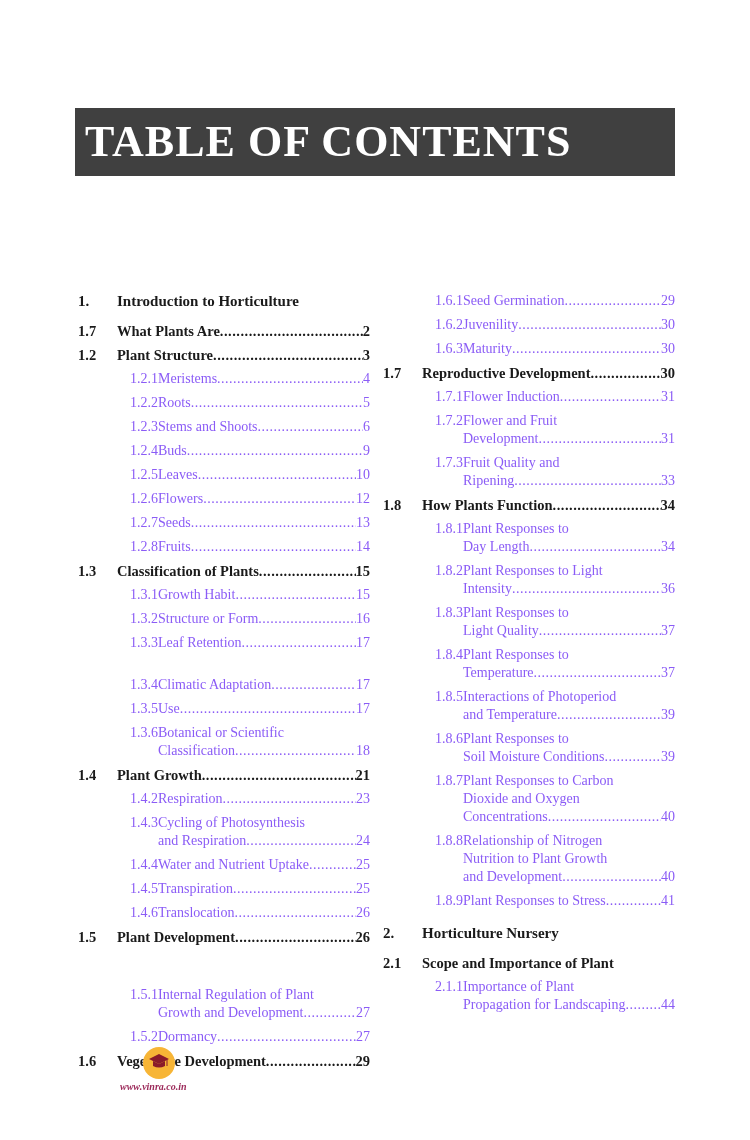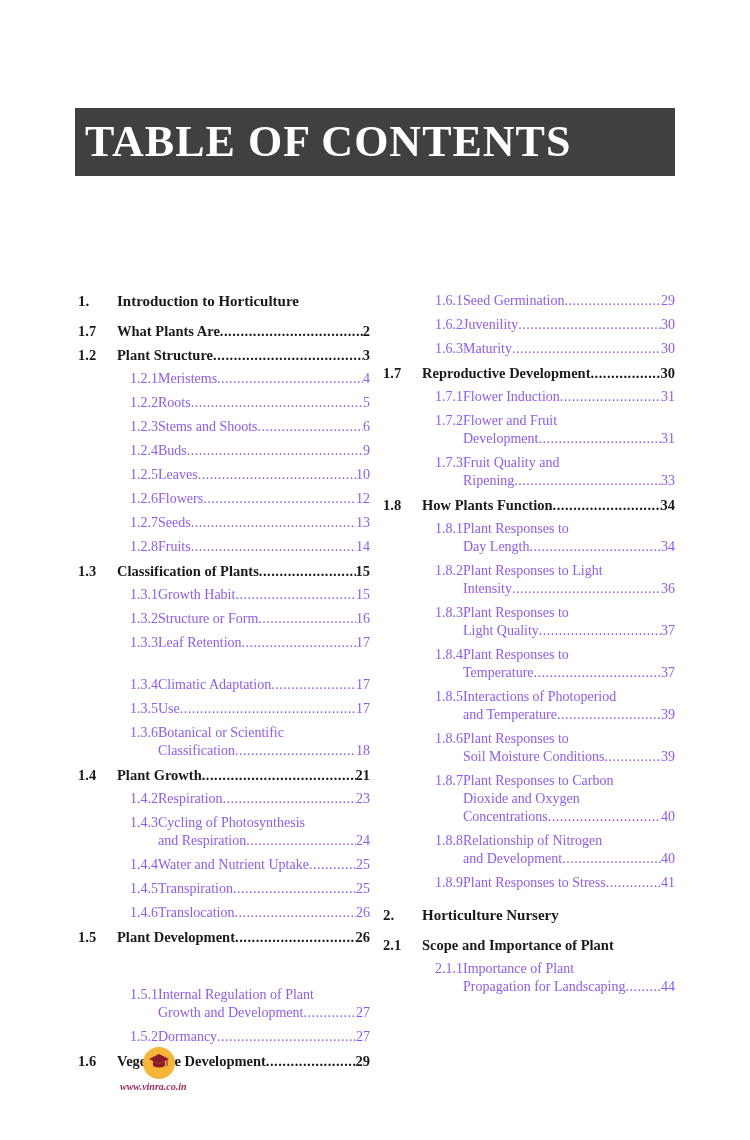--- a/index.html
+++ b/index.html
@@ -474,20 +474,21 @@
           <span class="t">Concentrations</span>
           <span class="dots"></span>
           <span class="pg">40</span>
         </div>
       </span>
     </div>
     <div class="entry lvl2" style="margin-bottom: 6px;">
       <span class="num">1.8.8</span>
       <span class="body">
         <div>Relationship of Nitrogen</div>
+        <div>Nutrition to Plant Growth</div>
         <div class="line">
           <span class="t">and Development</span>
           <span class="dots"></span>
           <span class="pg">40</span>
         </div>
       </span>
     </div>
     <div class="entry lvl2" style="margin-bottom: 14px;">
       <span class="num">1.8.9</span>
       <span class="body">

